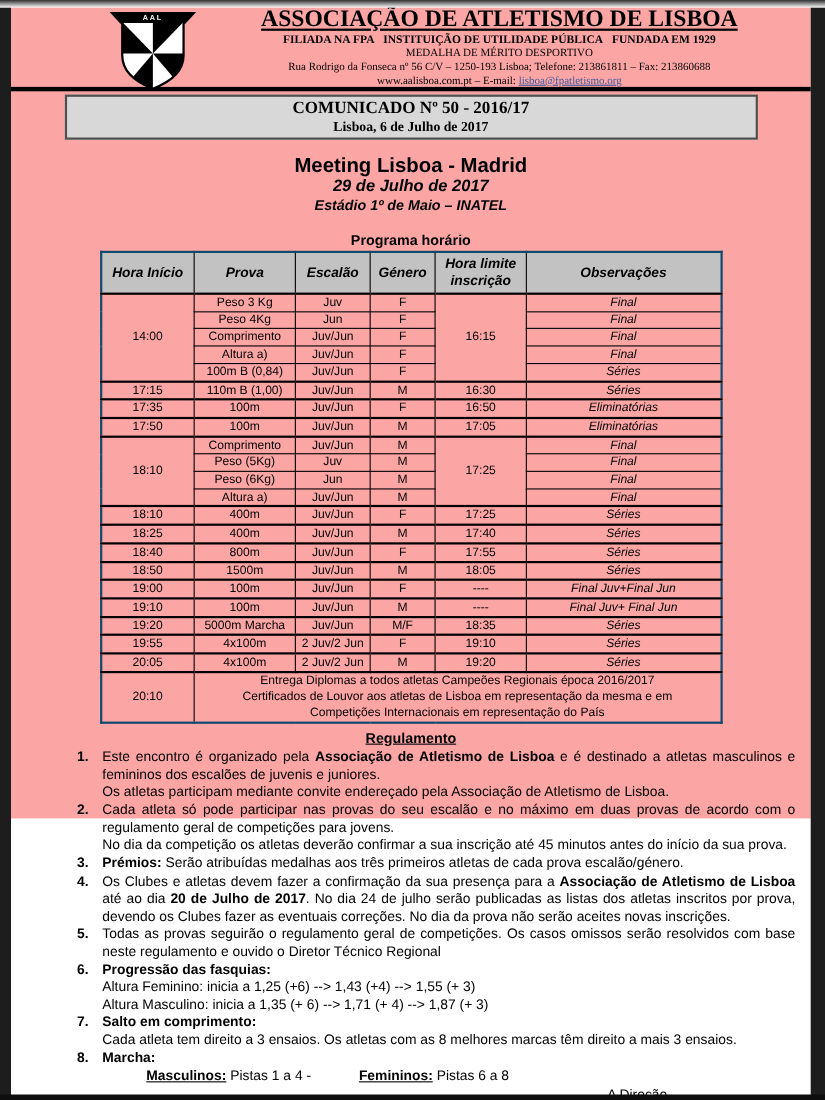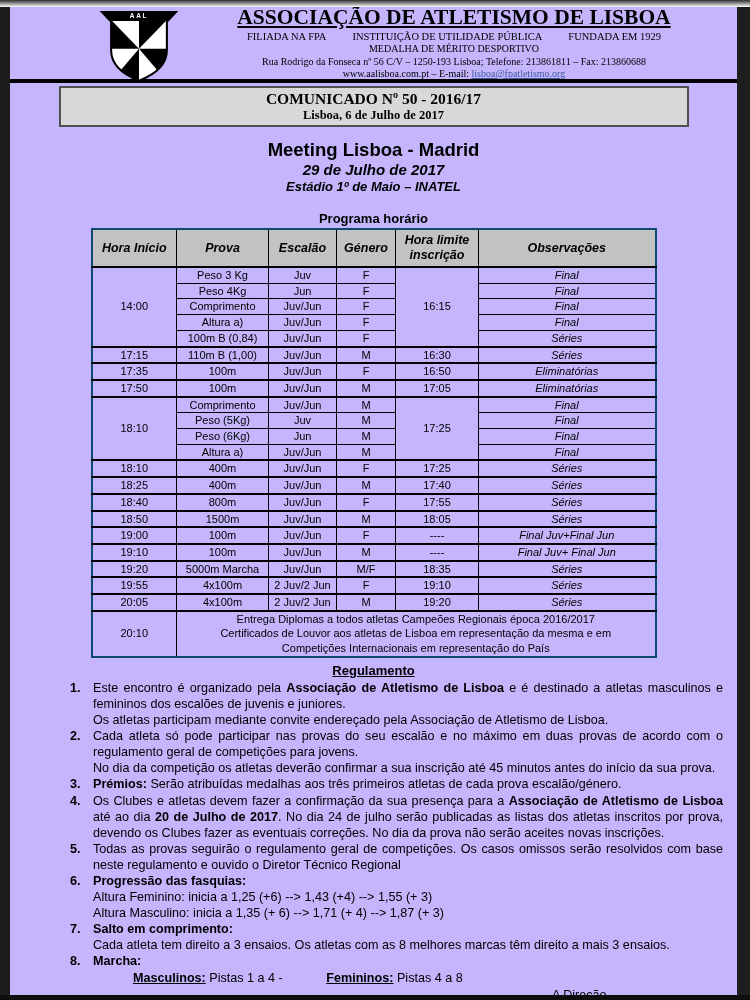--- a/index.html
+++ b/index.html
@@ -6,28 +6,28 @@
   body{
     width:750px;height:1000px;position:relative;overflow:hidden;
     background:#ffffff;font-family:"Liberation Sans",sans-serif;color:#000;
   }
   
   .frame-left{position:absolute;left:0;top:0;width:10px;height:1000px;background:#1d1d1d;z-index:6;}
   .frame-right{position:absolute;right:0;top:0;width:13px;height:1000px;background:#1d1d1d;z-index:6;}
   .frame-top{position:absolute;left:0;top:0;width:750px;height:7px;background:linear-gradient(#2e2e2e,#fdfdfd);z-index:7;}
   .frame-bottom{position:absolute;left:0;bottom:0;width:750px;height:5px;background:#0e0e0e;z-index:7;}
 
-  .page{position:absolute;left:10px;top:0;width:727px;height:1000px;background:#c4b5fd;}
+  .page{position:absolute;left:10px;top:0;width:727px;height:744px;background:#fca5a5;}
 
   
   .letterhead{position:relative;height:79px;}
   .logo{position:absolute;left:88px;top:9px;width:82px;height:76px;}
   .hdr-text{margin-left:180px;width:528px;text-align:center;font-family:"Liberation Serif",serif;padding-top:5px;}
   .org-name{font-size:21.5px;font-weight:bold;text-decoration:underline;line-height:24px;white-space:nowrap;}
-  .aff-line{display:flex;justify-content:center;gap:26px;font-size:10.5px;line-height:13px;margin-top:1px;}
+  .aff-line{display:flex;justify-content:center;gap:8px;font-size:10.5px;line-height:13px;margin-top:1px;font-weight:bold;}
   .hdr-small{font-size:10px;line-height:12.5px;}
   .email{text-decoration:underline;cursor:pointer;text-align:right;}
   .rule{height:4px;background:#000;}
 
   
   .banner{margin:3px auto 0;width:626px;background:#d8d8d8;border:2px solid #4f4f4f;
           text-align:center;font-family:"Liberation Serif",serif;padding:2px 0 3px;}
   .banner-title{font-size:15.5px;font-weight:bold;line-height:18px;}
   .banner-sub{font-size:12.5px;font-weight:bold;line-height:14px;}
 
@@ -349,20 +349,20 @@
         <div class="reg-num">7.</div>
         <div class="reg-body">
           <div class="reg-para"><span class="b">Salto em comprimento:</span></div>
           <div class="reg-para"><span>Cada atleta tem direito a 3 ensaios. Os atletas com as 8 melhores marcas têm direito a mais 3 ensaios.</span></div>
         </div>
       </div>
       <div class="reg-item">
         <div class="reg-num">8.</div>
         <div class="reg-body">
           <div class="reg-para"><span class="b">Marcha:</span></div>
-          <div class="reg-para"><span class="b u">Masculinos:</span><span> Pistas 1 a 4 - </span><span class="b u">Femininos:</span><span> Pistas 4 a 8</span></div>
+          <div class="reg-para"><span class="b u">Masculinos:</span><span> Pistas 1 a 4 - </span><span class="b u">Femininos:</span><span> Pistas 6 a 8</span></div>
         </div>
       </div>
     </div>
 
   <div class="signature">A Direção</div>
 
 </div>
 
 </body></html>

